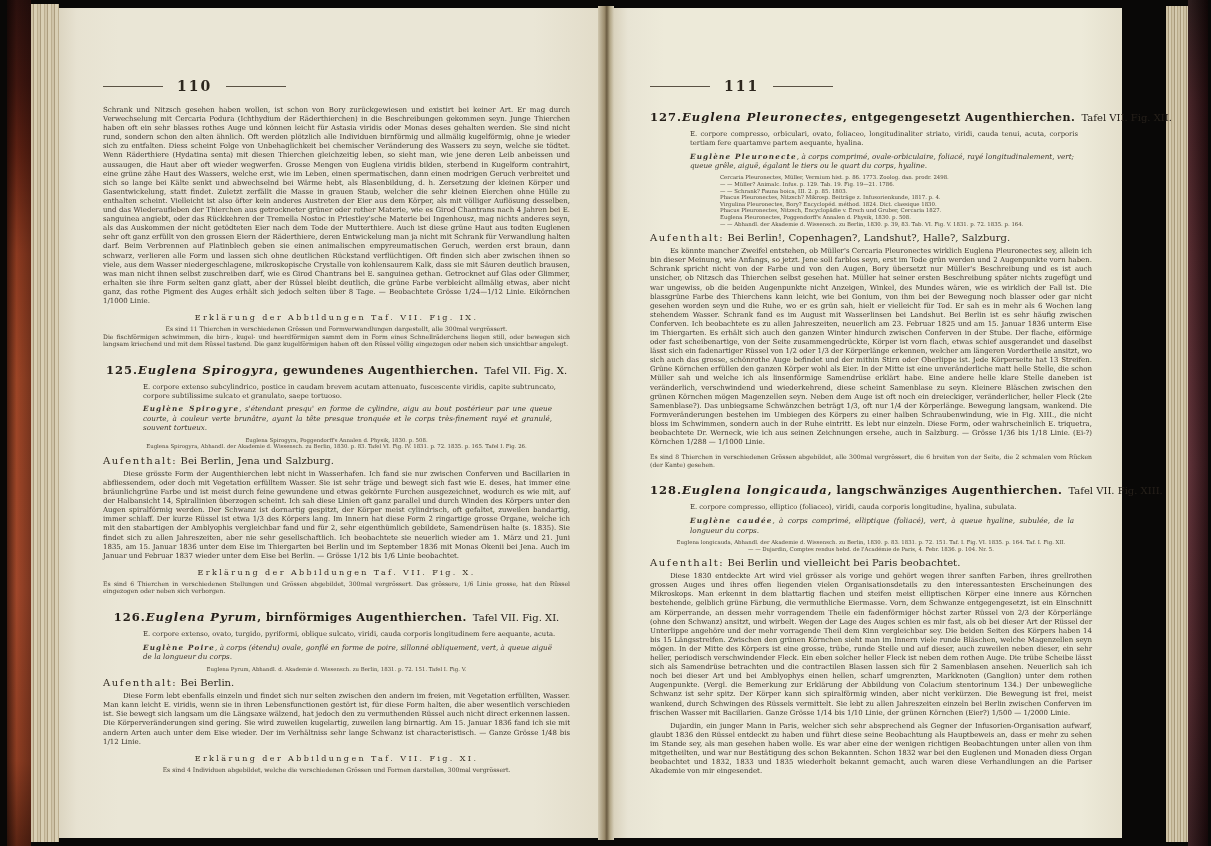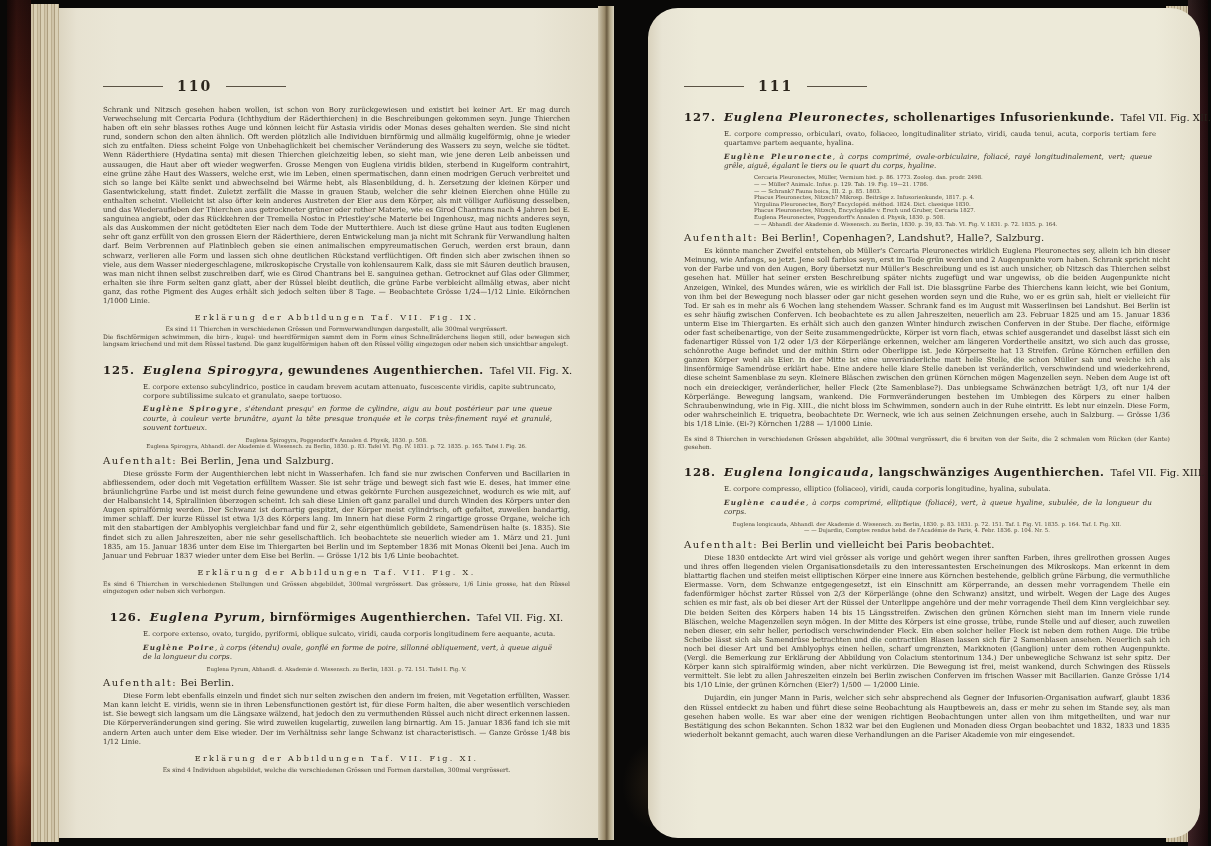--- a/index.html
+++ b/index.html
@@ -24,23 +24,22 @@
     background:repeating-linear-gradient(90deg,#cfc3a7 0 2px,#ac9d7e 2px 3px,#d9cfb4 3px 6px,#bcae8f 6px 7px);
   }
   .page {
     position:absolute; top:8px; height:830px;
   }
   .page.left {
     left:59px; width:539px;
     background:linear-gradient(90deg,#dcd5c1 0,#e7e2d1 18px,#eae6d6 60px,#eae6d6 88%,#e2dcc9 100%);
   }
   .page.right {
-    left:648px; width:552px;
+    left:614px; width:508px;
     background:linear-gradient(90deg,#d9d2bd 0,#e8e4d4 14px,#edead9 50px,#edead9 92%,#e4dfcc 100%);
-    border-radius:30px;
   }
   .gutter {
     position:absolute; left:598px; top:6px; width:16px; height:834px;
     background:linear-gradient(90deg,#cfc6ae 0,#9b8c6d 40%,#6b5c42 55%,#b2a687 75%,#d8d1bc 100%);
   }
   .stain {
     position:absolute; left:622px; top:740px; width:70px; height:90px; border-radius:50%;
     background:radial-gradient(ellipse at center,rgba(150,110,60,.18),rgba(150,110,60,0) 70%);
   }
   .edges-right {
@@ -79,21 +78,21 @@
   }
   .erk-text {
     font-size:6.1px; line-height:7.6px; color:#453d31; text-align:center;
   }
   .erk-text.just { text-align:justify; }
 
   .species-head {
     text-align:center; margin-top:11px; margin-bottom:5px; color:#26201a;
     white-space:nowrap;
   }
-  .species-head .num { font-size:11.5px; font-weight:bold; letter-spacing:1px; margin-right:8px; }
+  .species-head .num { font-size:11.5px; font-weight:bold; letter-spacing:1px; margin-right:0; }
   .species-head .species { font-size:11.5px; font-weight:bold; font-style:italic; letter-spacing:1px; }
   .species-head .german { font-size:11px; font-weight:bold; letter-spacing:.5px; }
   .species-head .tafel { font-size:10px; margin-left:6px; }
 
   .latin {
     font-size:6.8px; line-height:8.8px; text-align:justify;
     margin:0 14px 4px 40px; color:#3a332a;
   }
   .french {
     font-style:italic; font-size:7.2px; line-height:9.4px; text-align:justify;
@@ -168,21 +167,21 @@
 <div class="page right">
   <div class="content">
 
     <div class="pageno-row">
       <span class="rule"></span>
       <span class="pageno">111</span>
       <span class="rule"></span>
     </div>
 
     <div class="species-head" style="margin-top:0">
-      <span class="num">127.</span><span class="species">Euglena Pleuronectes</span><span class="german">, schollenartiges Infusorienkunde.</span><span class="tafel">Tafel VII. Fig. XII.</span>
+      <span class="num">127.</span><span class="species">Euglena Pleuronectes</span><span class="german">, entgegengesetzt Augenthierchen.</span><span class="tafel">Tafel VII. Fig. XII.</span>
     </div>
     <div class="latin">E. corpore compresso, orbiculari, ovato, foliaceo, longitudinaliter striato, viridi, cauda tenui, acuta, corporis tertiam fere quartamve partem aequante, hyalina.</div>
     <div class="french"><span class="fname">Euglène Pleuronecte</span><span>, à corps comprimé, ovale-orbiculaire, foliacé, rayé longitudinalement, vert; queue grêle, aiguë, égalant le tiers ou le quart du corps, hyaline.</span></div>
 
     <div class="syn-block">
       <div class="cite">Cercaria Pleuronectes, Müller, Vermium hist. p. 86. 1773. Zoolog. dan. prodr. 2498.</div>
       <div class="cite">—  —  Müller? Animalc. Infus. p. 129. Tab. 19. Fig. 19—21. 1786.</div>
       <div class="cite">—  —  Schrank? Fauna boica, III. 2. p. 85. 1803.</div>
       <div class="cite">Phacus Pleuronectes, Nitzsch? Mikrosp. Beiträge z. Infusorienkunde, 1817. p. 4.</div>
       <div class="cite">Virgulina Pleuronectes, Bory? Encyclopéd. méthod. 1824. Dict. classique 1830.</div>

